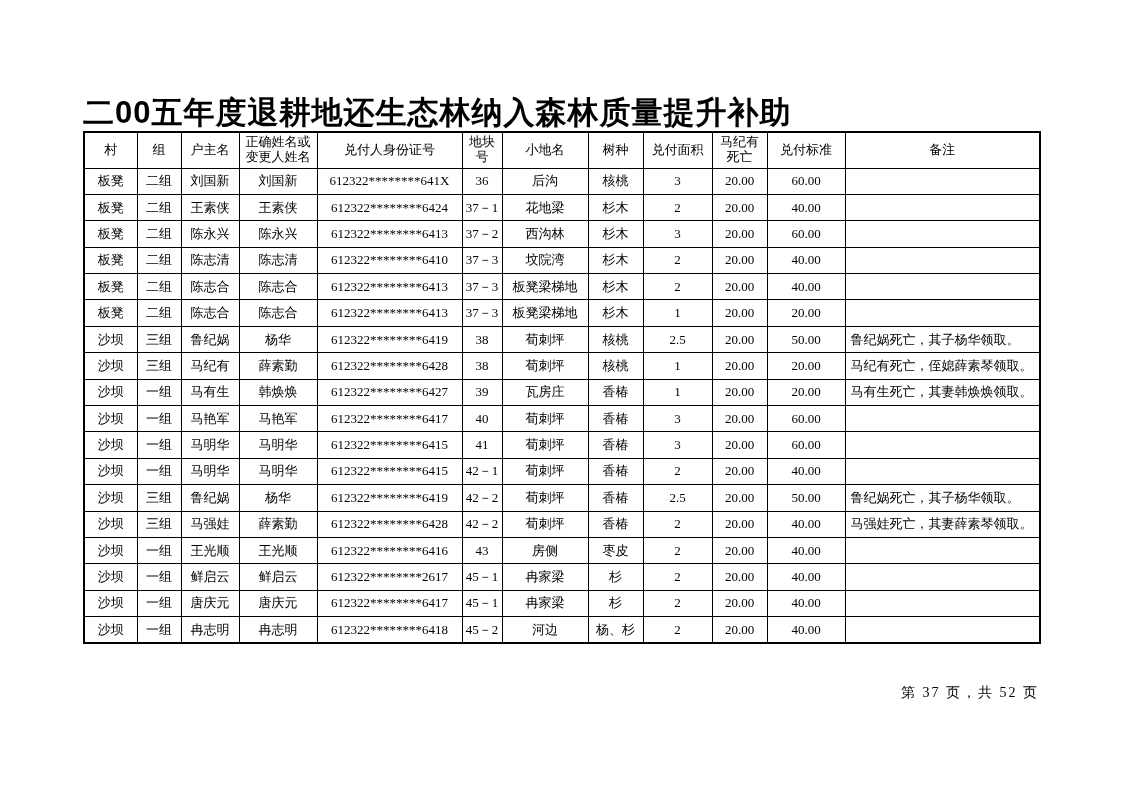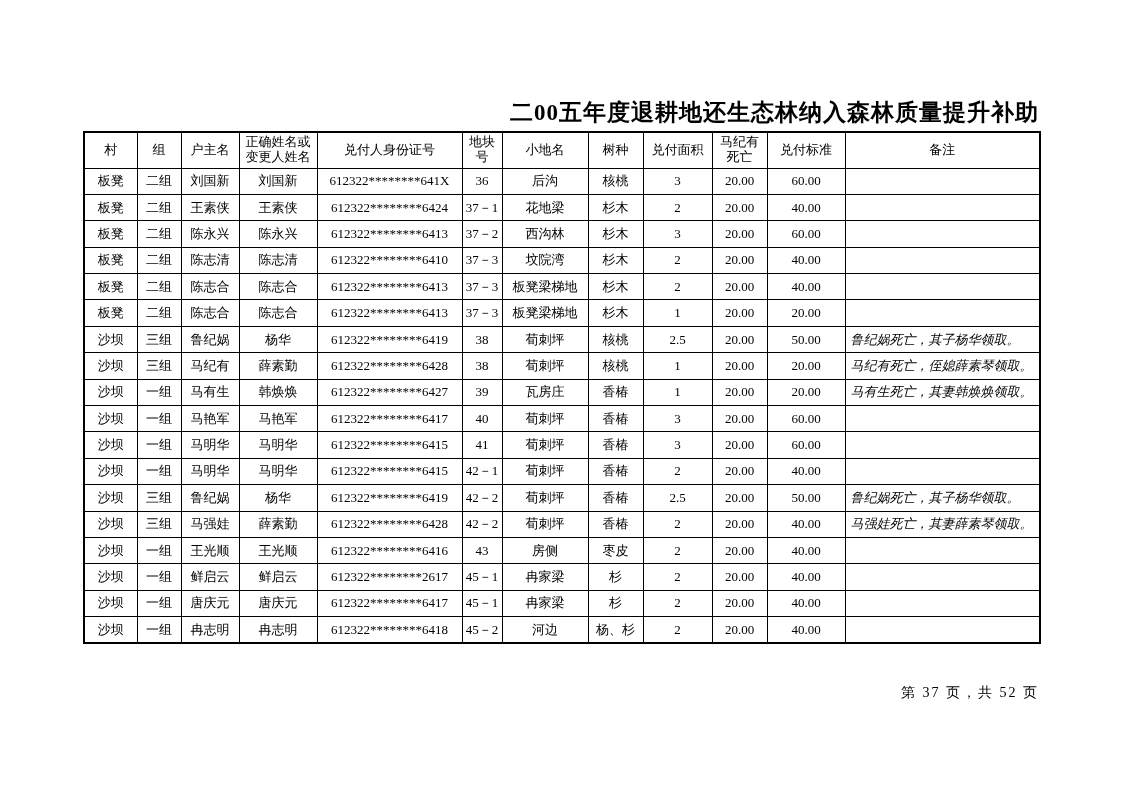--- a/index.html
+++ b/index.html
@@ -10,26 +10,26 @@
     font-family: "Liberation Serif", "DejaVu Serif", serif;
     color: #000000;
     overflow: hidden;
   }
   .doc {
     width: 956px;
     margin-left: 83px;
     padding-top: 97px;
   }
   .title {
-    text-align: right;
+    text-align: left;
     font-weight: bold;
-    font-size: 23px;
+    font-size: 31px;
     line-height: 31px;
     letter-spacing: 1px;
-    font-family: Liberation Serif, serif;
+    font-family: Liberation Sans, sans-serif;
   }
   table.sheet {
     width: 956px;
     border-collapse: collapse;
     table-layout: fixed;
     margin-top: 3px;
     border: 2px solid #000;
   }
   table.sheet th, table.sheet td {
     border: 1px solid #000;
@@ -43,21 +43,20 @@
   }
   table.sheet th {
     height: 36px;
     white-space: pre-line;
     line-height: 1.15;
   }
   table.sheet td { height: 26.4px; }
   table.sheet td.remark {
     text-align: left;
     padding-left: 5px;
-    font-style: italic;
   }
   .footer {
     text-align: right;
     font-size: 14px;
     margin-top: 40px;
     letter-spacing: 2px;
   }
 </style>
 </head>
 <body>

